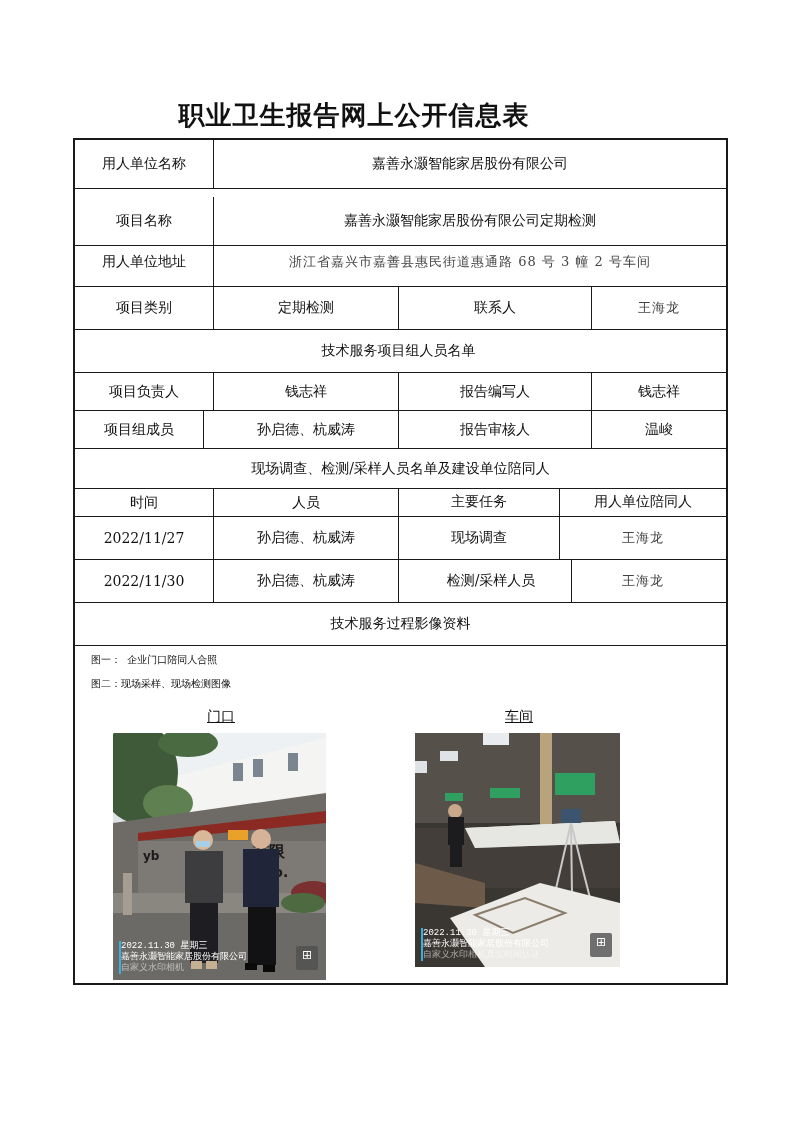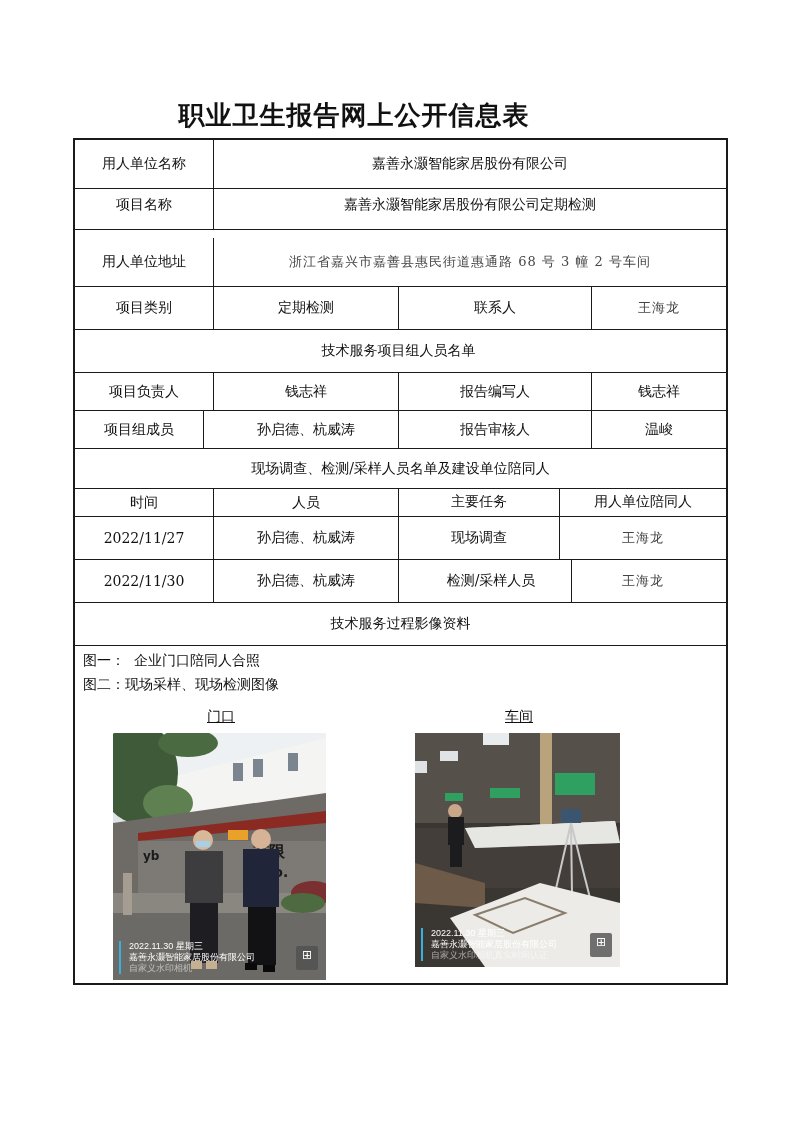--- a/index.html
+++ b/index.html
@@ -10,43 +10,43 @@
            font-family: "DejaVu Sans", sans-serif; padding-left: 28px; }
   .tbl { position: absolute; left: 73px; top: 138px; width: 655px; height: 847px;
          border: 2px solid #1a1a1a; box-sizing: border-box; }
   .row { position: absolute; left: 0; width: 651px; border-bottom: 1.5px solid #1a1a1a; box-sizing: border-box; }
   .cell { position: absolute; top: 0; height: 100%; display: flex; align-items: center; justify-content: center;
           font-size: 14px; box-sizing: border-box; border-right: 1.5px solid #1a1a1a; text-align: center; }
   .cell.last { border-right: none; }
   .cell.light { color: #444; font-size: 13px; letter-spacing: 1px; }
   .cell.top { align-items: flex-start; padding-top: 4px; }
   .cell.bottom { align-items: flex-end; padding-bottom: 4px; }
-  .notes { position: absolute; left: 8px; top: 508px; font-size: 14px; line-height: 24px; }
+  .notes { position: absolute; left: 16px; top: 508px; font-size: 10px; line-height: 24px; }
   .notes div { white-space: pre; }
   .cap { position: absolute; font-size: 14px; text-decoration: underline; }
   .photo { position: absolute; overflow: hidden; }
   .photo .stamp { position: absolute; left: 6px; bottom: 6px; color: #fff; font-size: 9px; line-height: 11px;
-                  font-family: Liberation Sans, sans-serif; border-left: 2px solid #3ab0e0; padding-left: 8px; }
+                  font-family: Liberation Mono, monospace; border-left: 2px solid #3ab0e0; padding-left: 0; }
   .photo .stamp .sub { opacity: 0.55; }
   .photo .wm { position: absolute; right: 8px; bottom: 10px; width: 22px; height: 24px; background: rgba(80,80,80,0.8);
                border-radius: 2px; color: #fff; font-size: 12px; text-align: center; line-height: 18px; font-family: "DejaVu Sans", sans-serif; }
 </style>
 </head>
 <body>
 
 <div class="title">职业卫生报告网上公开信息表</div>
 
 <div class="tbl">
 
   <div class="row" style="top:0;height:49px;">
     <div class="cell" style="left:0;width:139px;">用人单位名称</div>
     <div class="cell last" style="left:139px;width:512px;">嘉善永灏智能家居股份有限公司</div>
   </div>
 
-  <div class="row" style="top:41px;height:49px;">
+  <div class="row" style="top:57px;height:49px;">
     <div class="cell" style="left:0;width:139px;">项目名称</div>
     <div class="cell last" style="left:139px;width:512px;">嘉善永灏智能家居股份有限公司定期检测</div>
   </div>
 
   <div class="row" style="top:98px;height:49px;">
     <div class="cell" style="left:0;width:139px;">用人单位地址</div>
     <div class="cell last light" style="left:139px;width:512px;">浙江省嘉兴市嘉善县惠民街道惠通路 68 号 3 幢 2 号车间</div>
   </div>
 
   <div class="row" style="top:147px;height:43px;">

